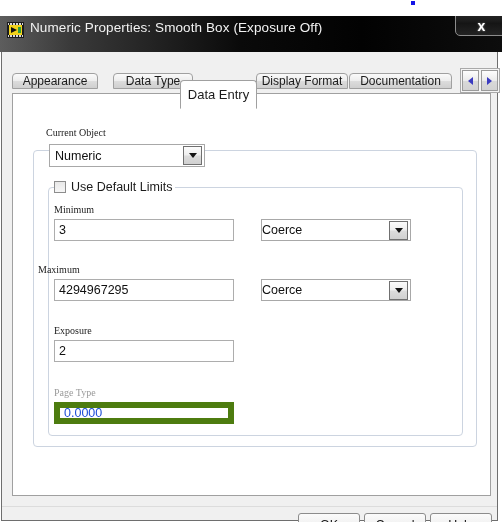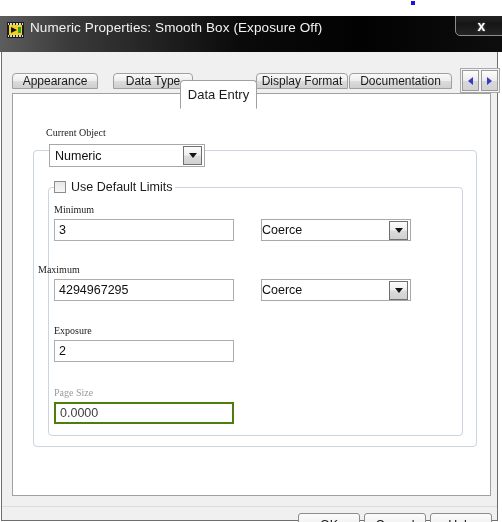--- a/index.html
+++ b/index.html
@@ -191,22 +191,22 @@
     box-sizing: border-box;
     font-size: 12.5px;
     color: #101010;
     display: flex;
     align-items: center;
     padding-left: 4px;
     font-family: "Liberation Sans", sans-serif;
   }
   .textfield.disabled {
     background: #ffffff;
-    border: 2px solid #4d7c0f;
-    color: #404040;
+    border: 6px solid #4d7c0f;
+    color: #1d4ed8;
   }
 
   .combo {
     position: absolute;
     background: #ffffff;
     border: 1px solid #a8a8a8;
     box-sizing: border-box;
     display: flex;
     align-items: center;
     gap: 46px;
@@ -380,21 +380,21 @@
             <span class="caret"></span>
           </span>
       </div>
 
       <div class="lbl" style="left:41px; top:231px;">Exposure</div>
       <div class="textfield" style="left:41px; top:246px; width:180px; height:22px;">
         <span>2</span>
       </div>
 
 
-      <div class="lbl disabled" style="left:41px; top:293px;">Page Size</div>
+      <div class="lbl disabled" style="left:41px; top:293px;">Page Type</div>
       <div class="textfield disabled" style="left:41px; top:308px; width:180px; height:22px;">
         <span>0.0000</span>
       </div>
 
     </div>
 
     <div class="btn" style="left:296px; top:485px; width:62px;">
       <span>OK</span>
     </div>
     <div class="btn" style="left:362px; top:485px; width:62px;">

